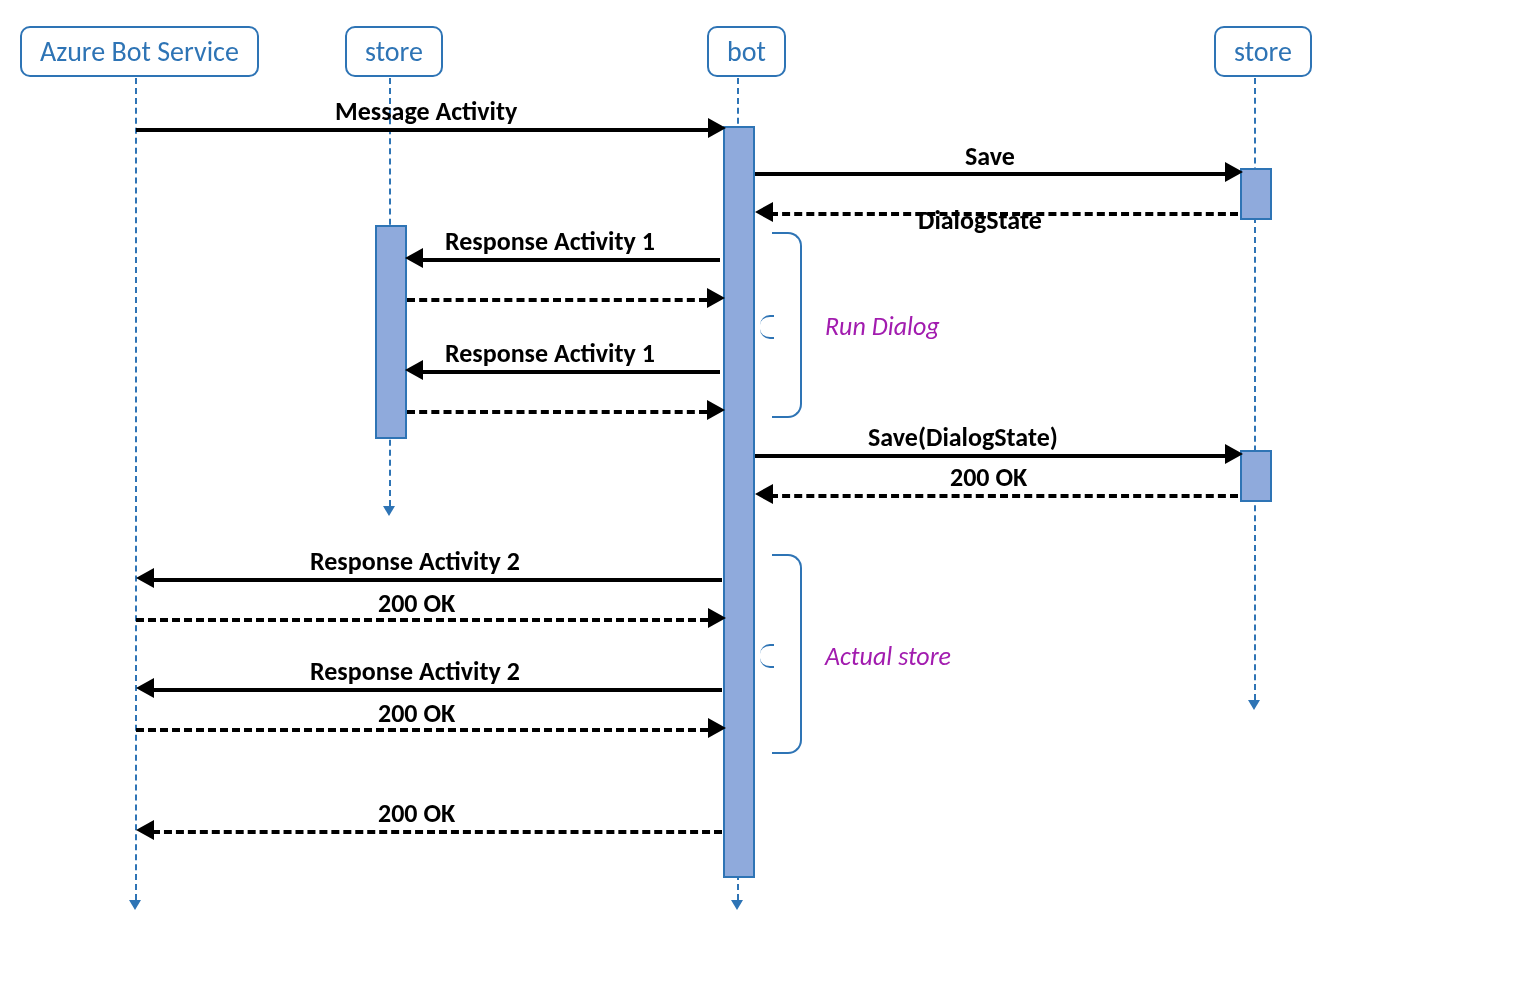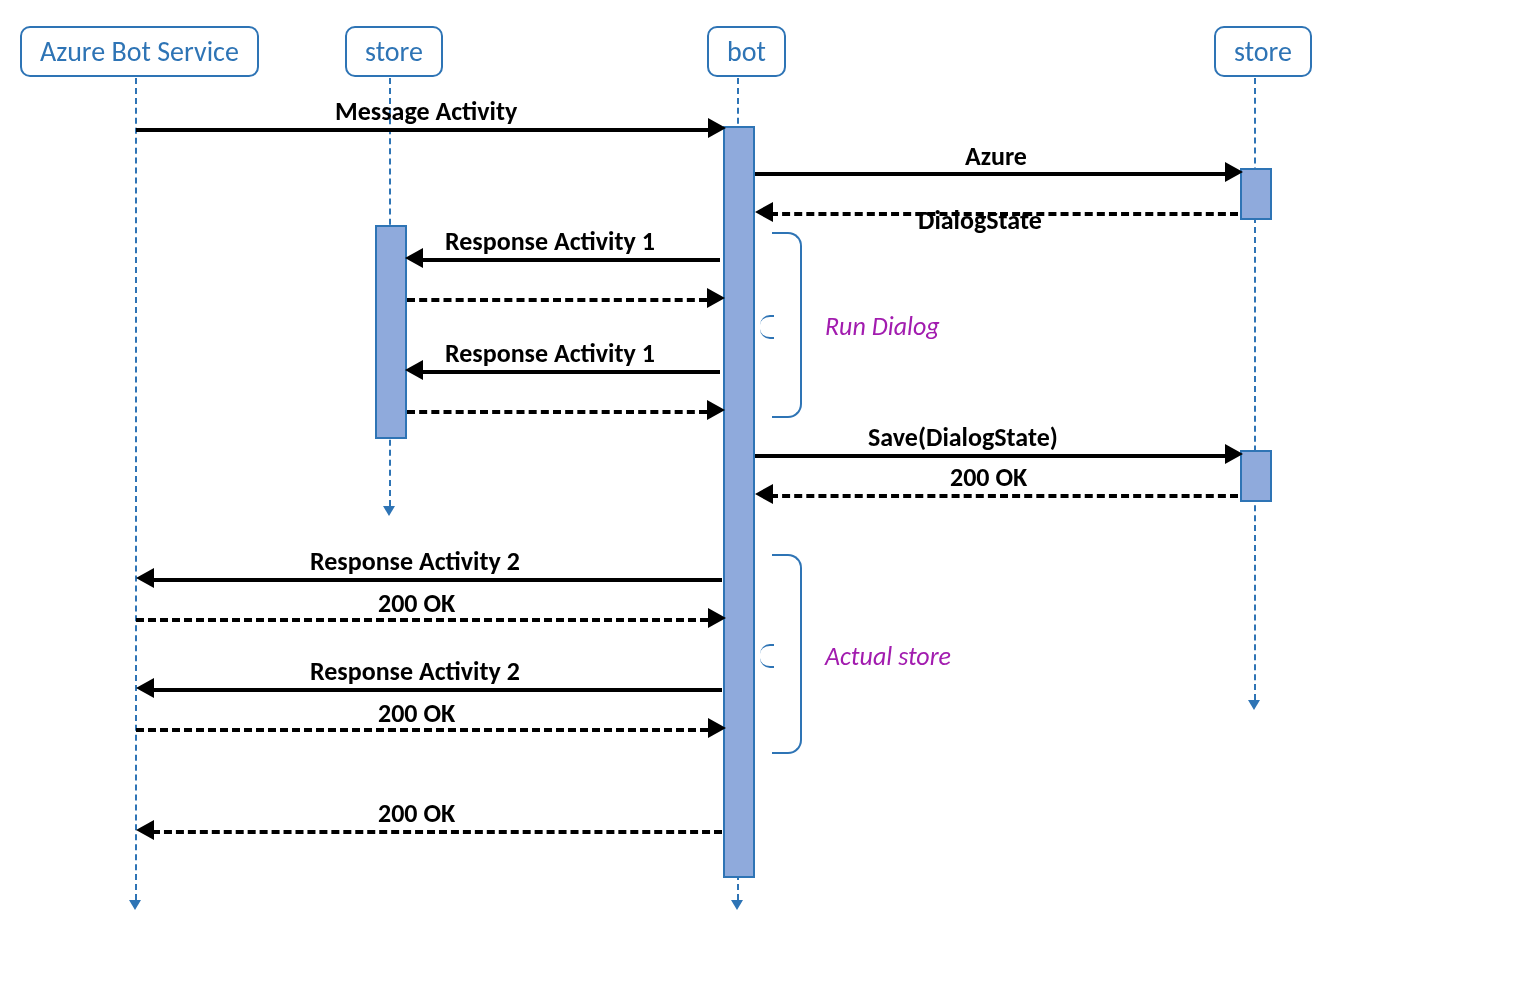--- a/index.html
+++ b/index.html
@@ -160,21 +160,21 @@
 
   <div class="activation" style="left:1240px; top:168px; width:28px; height:48px;"></div>
   <div class="activation" style="left:1240px; top:450px; width:28px; height:48px;"></div>
 
   <div class="msg solid" style="left:136px; top:128px; width:572px;"></div>
   <div class="arrow-r" style="left:708px; top:118px;"></div>
   <div class="msg-label" style="left:335px; top:95px;">Message Activity</div>
 
   <div class="msg solid" style="left:755px; top:172px; width:470px;"></div>
   <div class="arrow-r" style="left:1225px; top:162px;"></div>
-  <div class="msg-label" style="left:965px; top:140px;">Azure</div>
+  <div class="msg-label" style="left:965px; top:140px;">Save</div>
 
   <div class="msg dashed" style="left:770px; top:212px; width:468px;"></div>
   <div class="arrow-l" style="left:755px; top:202px;"></div>
   <div class="msg-label" style="left:918px; top:180px;margin-top:24px;">DialogState</div>
 
   <div class="msg solid" style="left:420px; top:258px; width:300px;"></div>
   <div class="arrow-l" style="left:405px; top:248px;"></div>
   <div class="msg-label" style="left:445px; top:225px;">Response Activity 1</div>
 
   <div class="msg dashed" style="left:407px; top:298px; width:300px;"></div>

